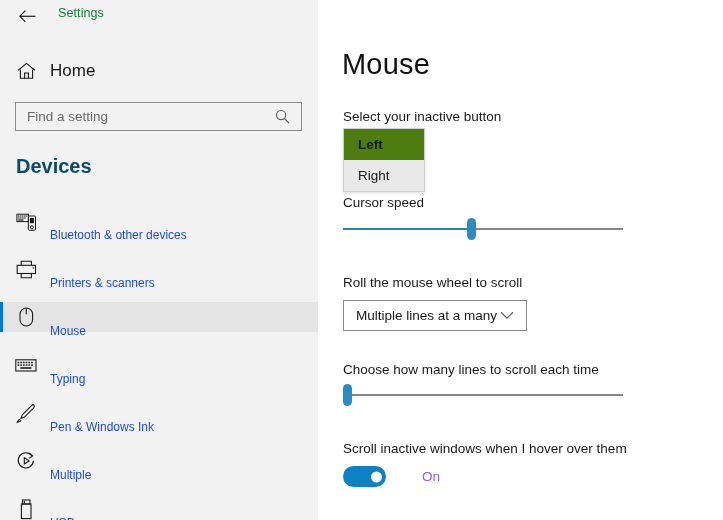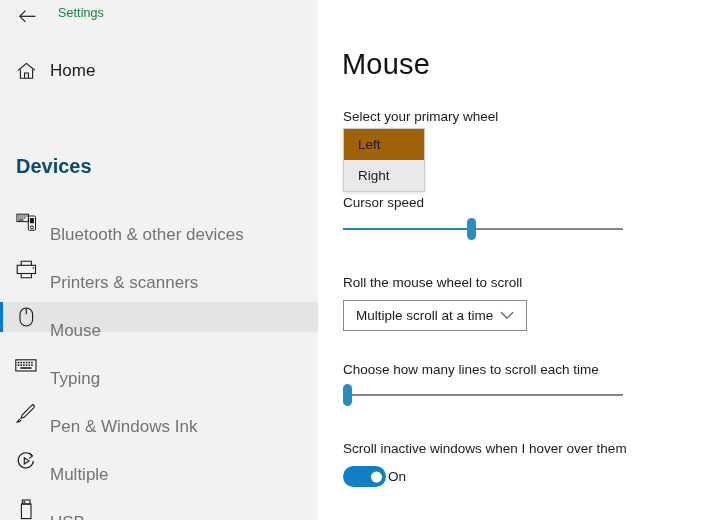--- a/index.html
+++ b/index.html
@@ -127,22 +127,22 @@
   .nav-item.selected .accent { background: #0078d7; }
   .nav-item.selected { background: #e4e4e4; }
   .nav-item .nav-icon {
     width: 22px; height: 22px;
     margin-left: 15px;
     display: flex; align-items: center; justify-content: center;
     flex: 0 0 auto;
   }
   .nav-item .nav-label {
     margin-left: 13px;
-    font-size: 17px;
-    color: #737373;
+    font-size: 12px;
+    color: #1d4ed8;
     white-space: nowrap;
     margin-top: 28px;
   }
 
   
   #main {
     position: absolute;
     left: 318px; top: 0;
     width: 405px; height: 520px;
     background: #ffffff;
@@ -182,21 +182,21 @@
   }
   .dd-option {
     height: 31px;
     display: flex; align-items: center;
     padding-left: 14px;
     font-size: 13.5px;
     color: #1a1a1a;
     cursor: pointer;
     box-sizing: border-box;
   }
-  .dd-option.highlighted { background: #a16207; }
+  .dd-option.highlighted { background: #4d7c0f; font-weight: bold; }
 
   
   .slider {
     position: absolute;
     left: 25px;
     width: 280px; height: 22px;
   }
   #slider-cursor-speed { top: 218px; }
   #slider-lines        { top: 384px; }
   .slider .track {
@@ -257,23 +257,23 @@
   }
   #inactive-toggle .knob {
     position: absolute;
     right: 4px; top: 50%;
     transform: translateY(-50%);
     width: 11px; height: 11px;
     border-radius: 50%;
     background: #ffffff;
   }
   #inactive-toggle-state {
-    margin-left: 2px;
+    margin-left: 36px;
     font-size: 13.5px;
-    color: #0f172a;
+    color: #8b5cf6;
   }
 </style>
 </head>
 <body>
 
 <div id="app">
 
   <div id="sidebar">
 
     <div id="titlebar">
@@ -290,20 +290,29 @@
       <span class="nav-icon">
         <svg width="19" height="18" viewBox="0 0 19 18" aria-hidden="true">
           <path d="M1.2 8.2 L9.5 1.4 L17.8 8.2" fill="none" stroke="#1a1a1a" stroke-width="1.1"></path>
           <path d="M3.4 7.6 L3.4 16.3 L15.6 16.3 L15.6 7.6" fill="none" stroke="#1a1a1a" stroke-width="1.1"></path>
           <path d="M7.6 16.3 L7.6 11.0 L11.4 11.0 L11.4 16.3" fill="none" stroke="#1a1a1a" stroke-width="1.1"></path>
         </svg>
       </span>
       <span class="nav-label">Home</span>
     </div>
 
+    <div id="search-box">
+      <input id="search-input" type="text" placeholder="Find a setting" style="">
+      <span id="search-icon">
+        <svg width="15" height="15" viewBox="0 0 15 15" aria-hidden="true">
+          <circle cx="6.1" cy="6.1" r="4.6" fill="none" stroke="#5a5a5a" stroke-width="1.1"></circle>
+          <line x1="9.5" y1="9.5" x2="14" y2="14.2" stroke="#5a5a5a" stroke-width="1.1"></line>
+        </svg>
+      </span>
+    </div>
 
     <div id="category-heading">Devices</div>
 
     <div id="nav-list">
 
       <div class="nav-item">
         <span class="accent"></span>
         <span class="nav-icon">
           <svg width="21" height="19" viewBox="0 0 21 19" aria-hidden="true">
             <rect x="0.9" y="2.2" width="11.6" height="7.4" fill="none" stroke="#1a1a1a" stroke-width="1"></rect>
@@ -411,39 +420,39 @@
         <span class="nav-label">USB</span>
       </div>
 
     </div>
   </div>
 
   <div id="main">
 
     <div id="page-title">Mouse</div>
 
-    <div class="section-label" id="label-primary-button">Select your primary wheel</div>
+    <div class="section-label" id="label-primary-button">Select your inactive button</div>
 
     <div id="primary-dropdown">
       <div class="dd-option highlighted">Left</div>
       <div class="dd-option">Right</div>
     </div>
 
     <div class="section-label" id="label-cursor-speed">Cursor speed</div>
 
     <div class="slider" id="slider-cursor-speed">
       <div class="track"></div>
       <div class="fill" style="width: 128.8px;"></div>
       <div class="thumb" style="left: 124.3px;"></div>
     </div>
 
     <div class="section-label" id="label-wheel-scroll">Roll the mouse wheel to scroll</div>
 
     <div id="wheel-combobox">
-      <span class="cb-text">Multiple scroll at a time</span>
+      <span class="cb-text">Multiple lines at a many</span>
       <span class="cb-chevron">
         <svg width="14" height="9" viewBox="0 0 14 9" aria-hidden="true">
           <path d="M1 1.3 L7 7.2 L13 1.3" fill="none" stroke="#5a5a5a" stroke-width="1.2"></path>
         </svg>
       </span>
     </div>
 
     <div class="section-label" id="label-lines-scroll">Choose how many lines to scroll each time</div>
 
     <div class="slider" id="slider-lines">

